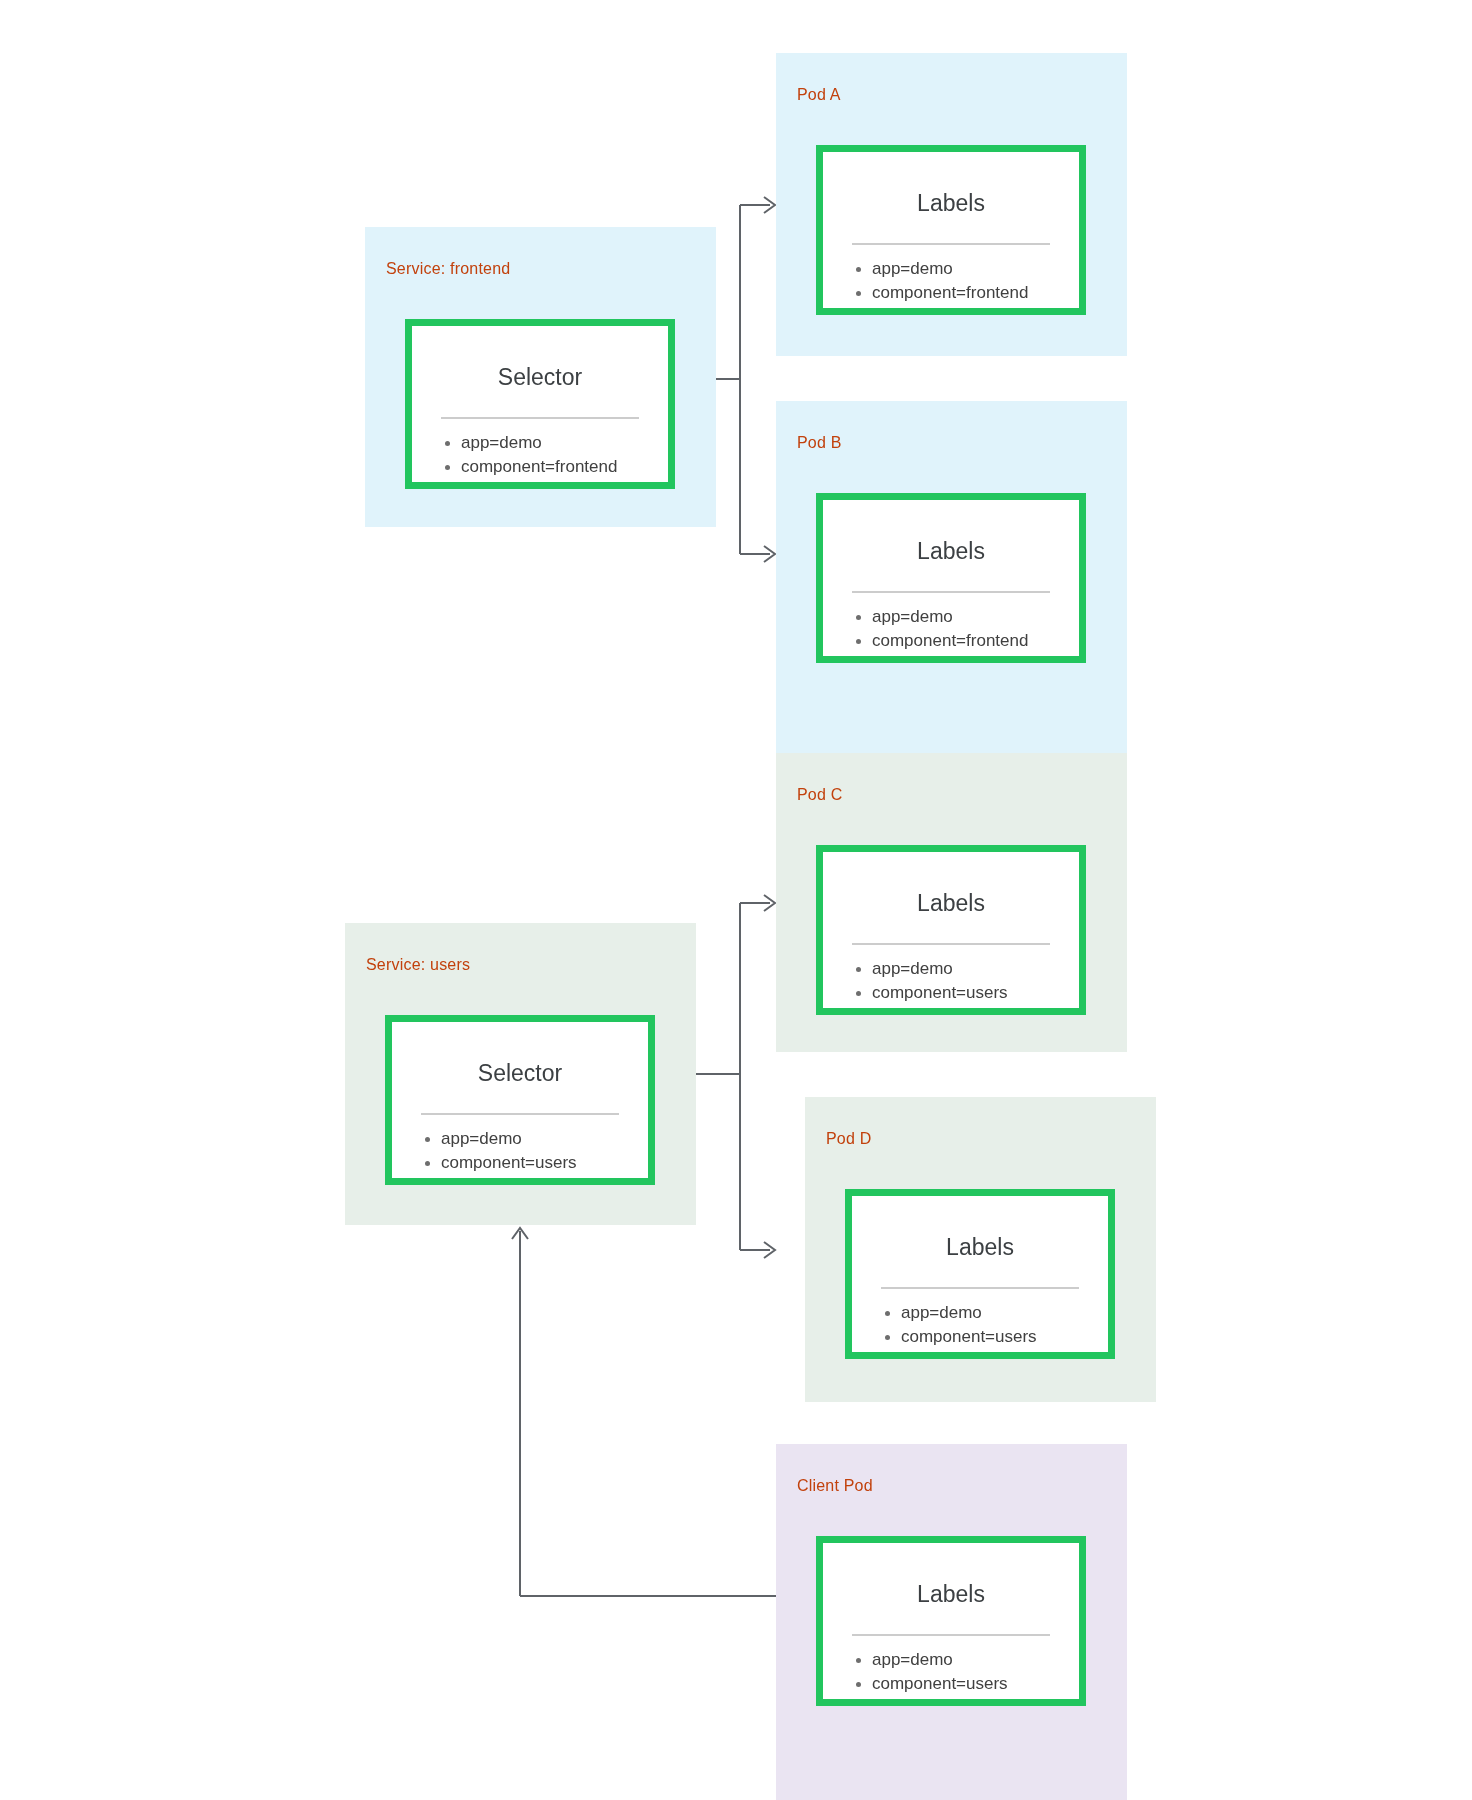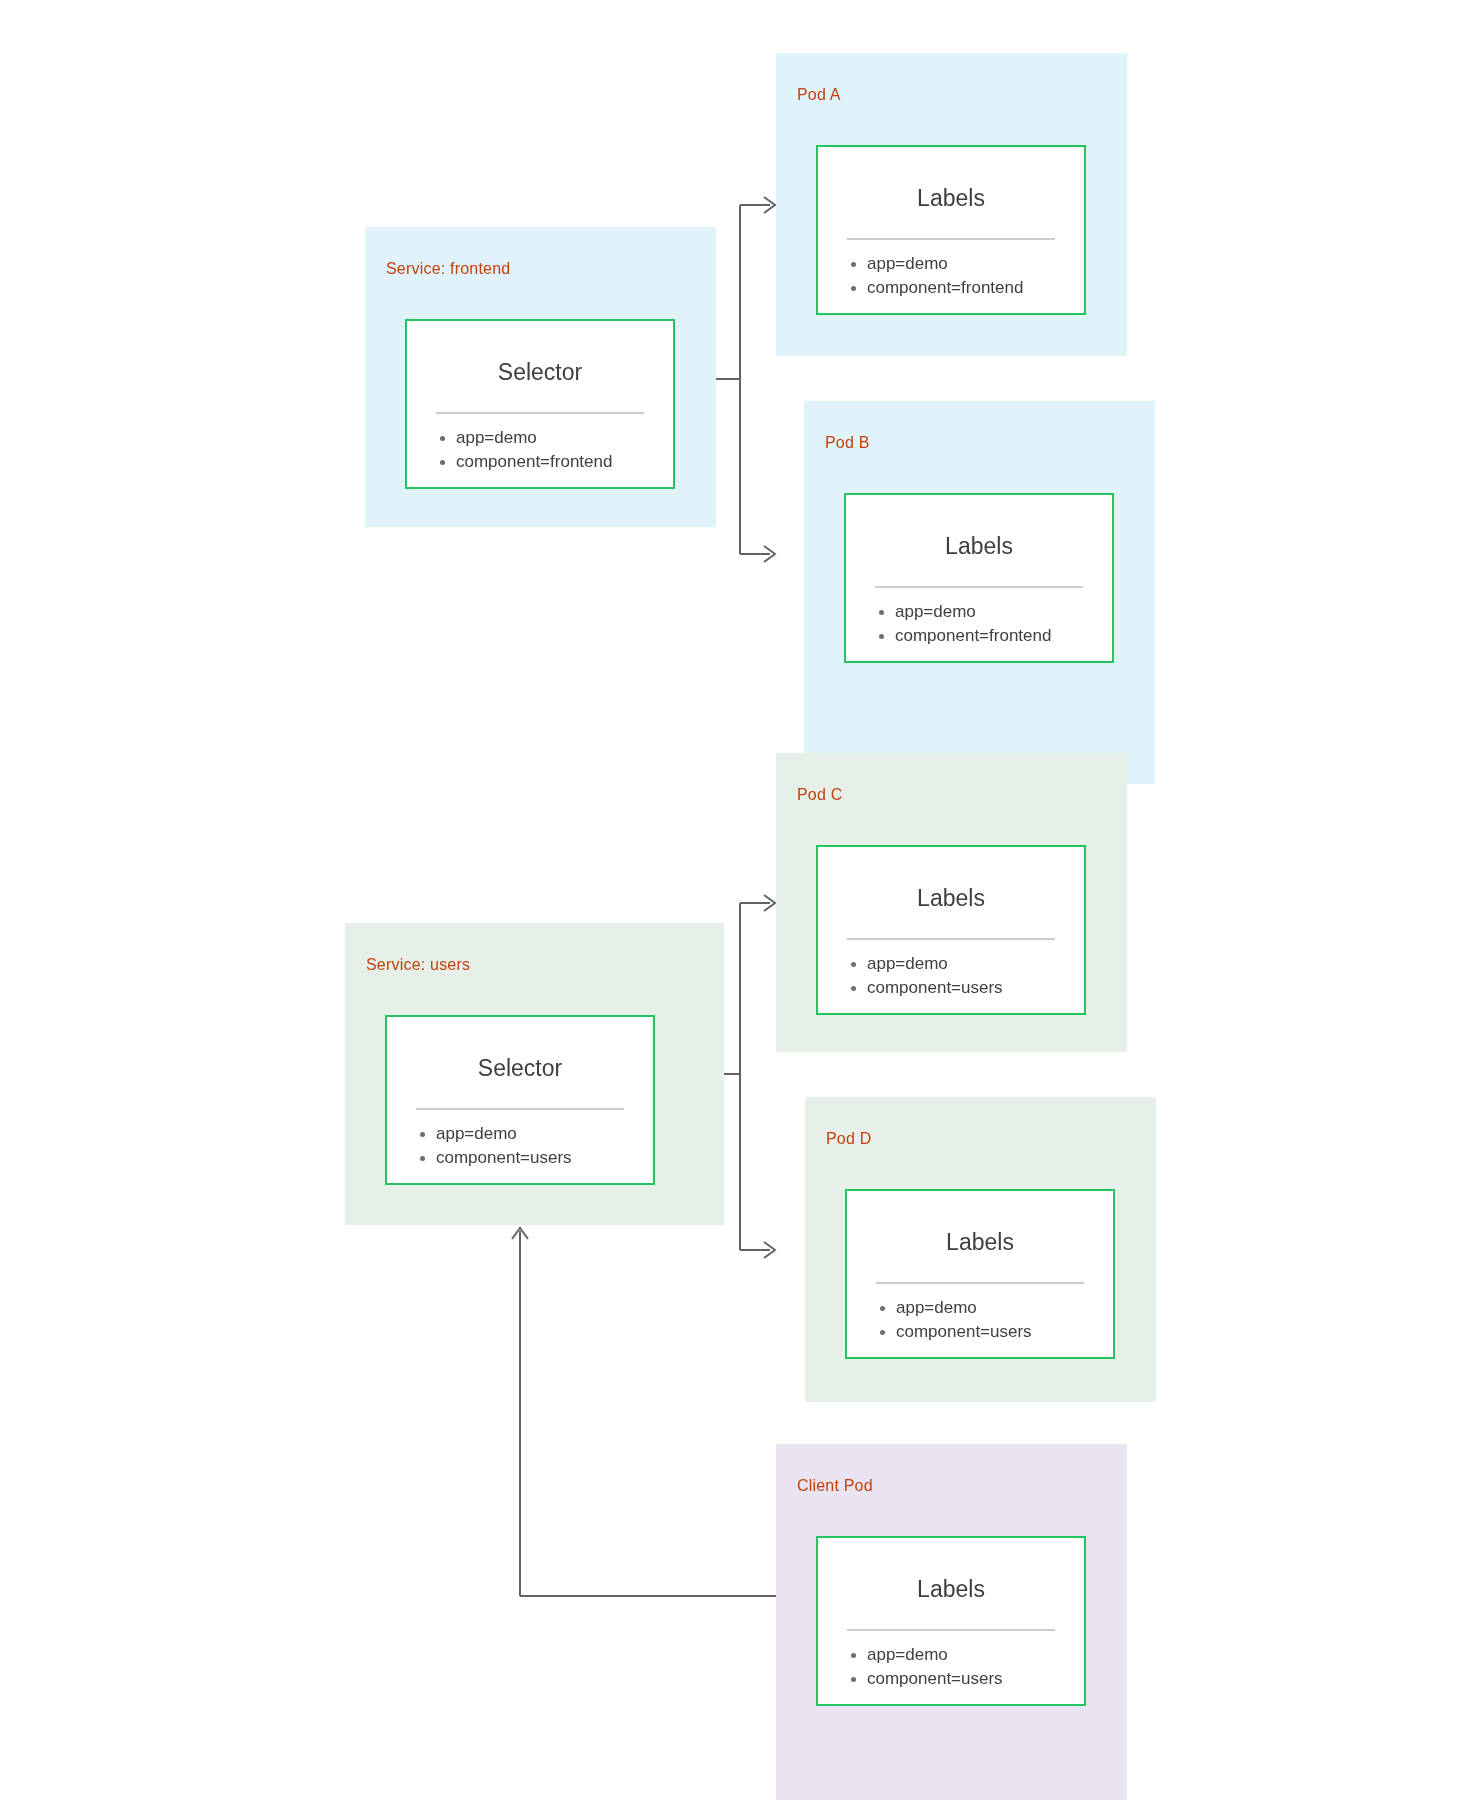--- a/index.html
+++ b/index.html
@@ -37,21 +37,21 @@
     white-space: nowrap;
   }
   .card {
     position: absolute;
     left: 40px;
     top: 92px;
     width: 270px;
     height: 170px;
     box-sizing: border-box;
     background: #ffffff;
-    border: 2px solid #22c55e;
+    border: 7px solid #22c55e;
     padding: 0 29px;
   }
   .card-heading {
     margin-top: 36px;
     text-align: center;
     font-size: 23px;
     line-height: 30px;
     color: #3c4043;
   }
   .divider {
@@ -78,21 +78,21 @@
     left: 0;
     top: 10px;
     width: 5px;
     height: 5px;
     border-radius: 50%;
     background: #6e6e6e;
   }
   
   .p-service-frontend { left: 345px; top: 227px;  height: 300px; margin-left: 20px; }
   .p-pod-a            { left: 776px; top: 53px;   height: 303px; }
-  .p-pod-b            { left: 776px; top: 401px;  height: 383px; margin-left: 28px; }
+  .p-pod-b            { left: 776px; top: 401px;  height: 383px; }
   .p-pod-c            { left: 776px; top: 753px;  height: 299px; }
   .p-service-users    { left: 345px; top: 923px;  height: 302px; }
   .p-pod-d            { left: 805px; top: 1097px; height: 305px; }
   .p-client-pod       { left: 776px; top: 1444px; height: 359px; }
 </style>
 </head>
 <body>
 
 <div class="canvas">
 
@@ -151,21 +151,21 @@
     <div class="card">
       <div class="card-heading">Labels</div>
       <div class="divider"></div>
       <ul class="items">
         <li>app=demo</li>
         <li>component=users</li>
       </ul>
     </div>
   </div>
 
-  <div class="panel p-service-users" style="background-color: rgb(231, 239, 233); padding-left: 28px;">
+  <div class="panel p-service-users" style="background-color: rgb(231, 239, 233);">
     <div class="panel-title">Service: users</div>
     <div class="card">
       <div class="card-heading">Selector</div>
       <div class="divider"></div>
       <ul class="items">
         <li>app=demo</li>
         <li>component=users</li>
       </ul>
     </div>
   </div>

